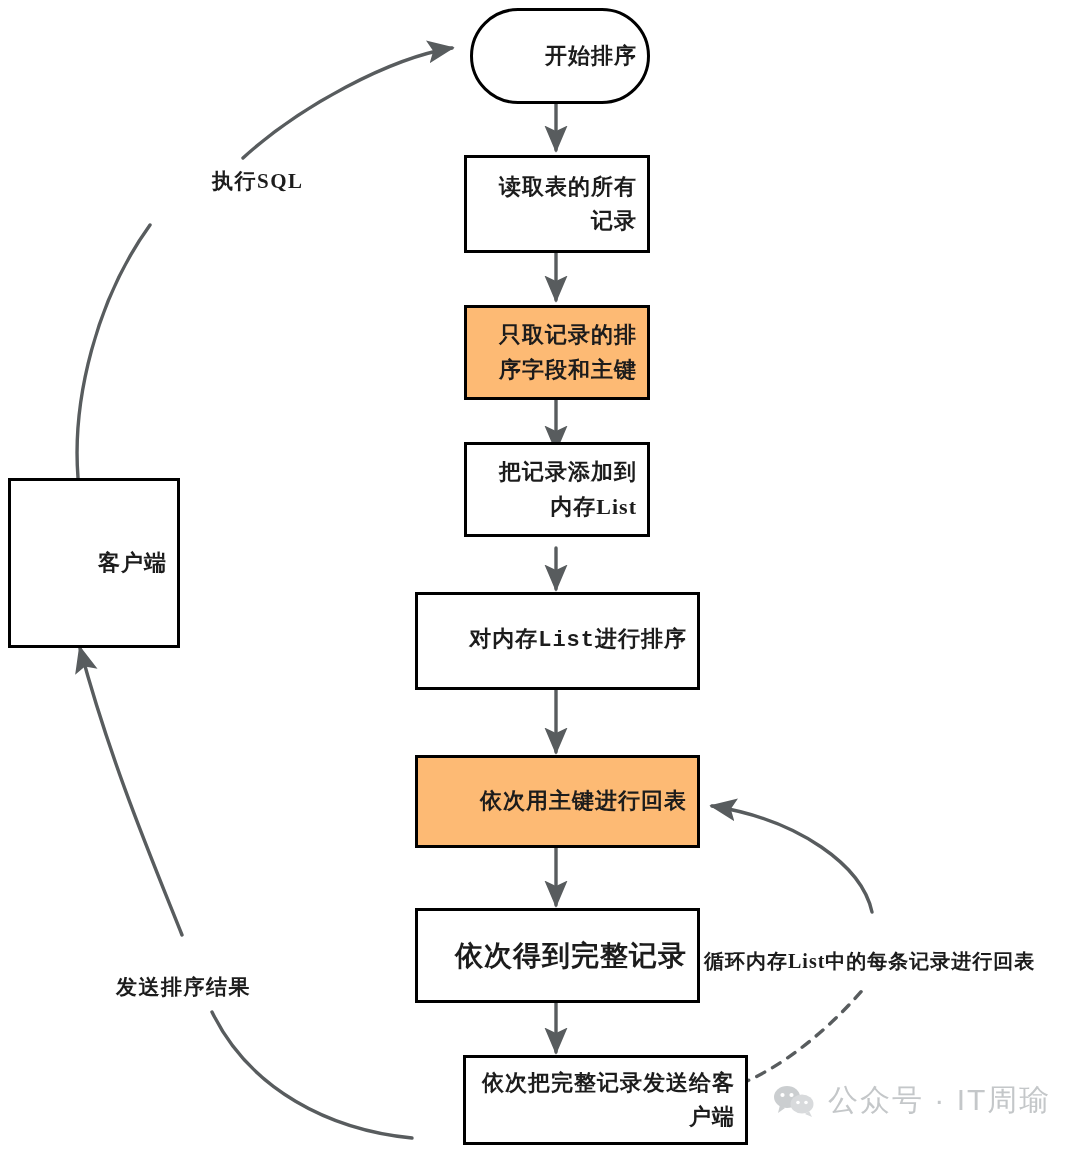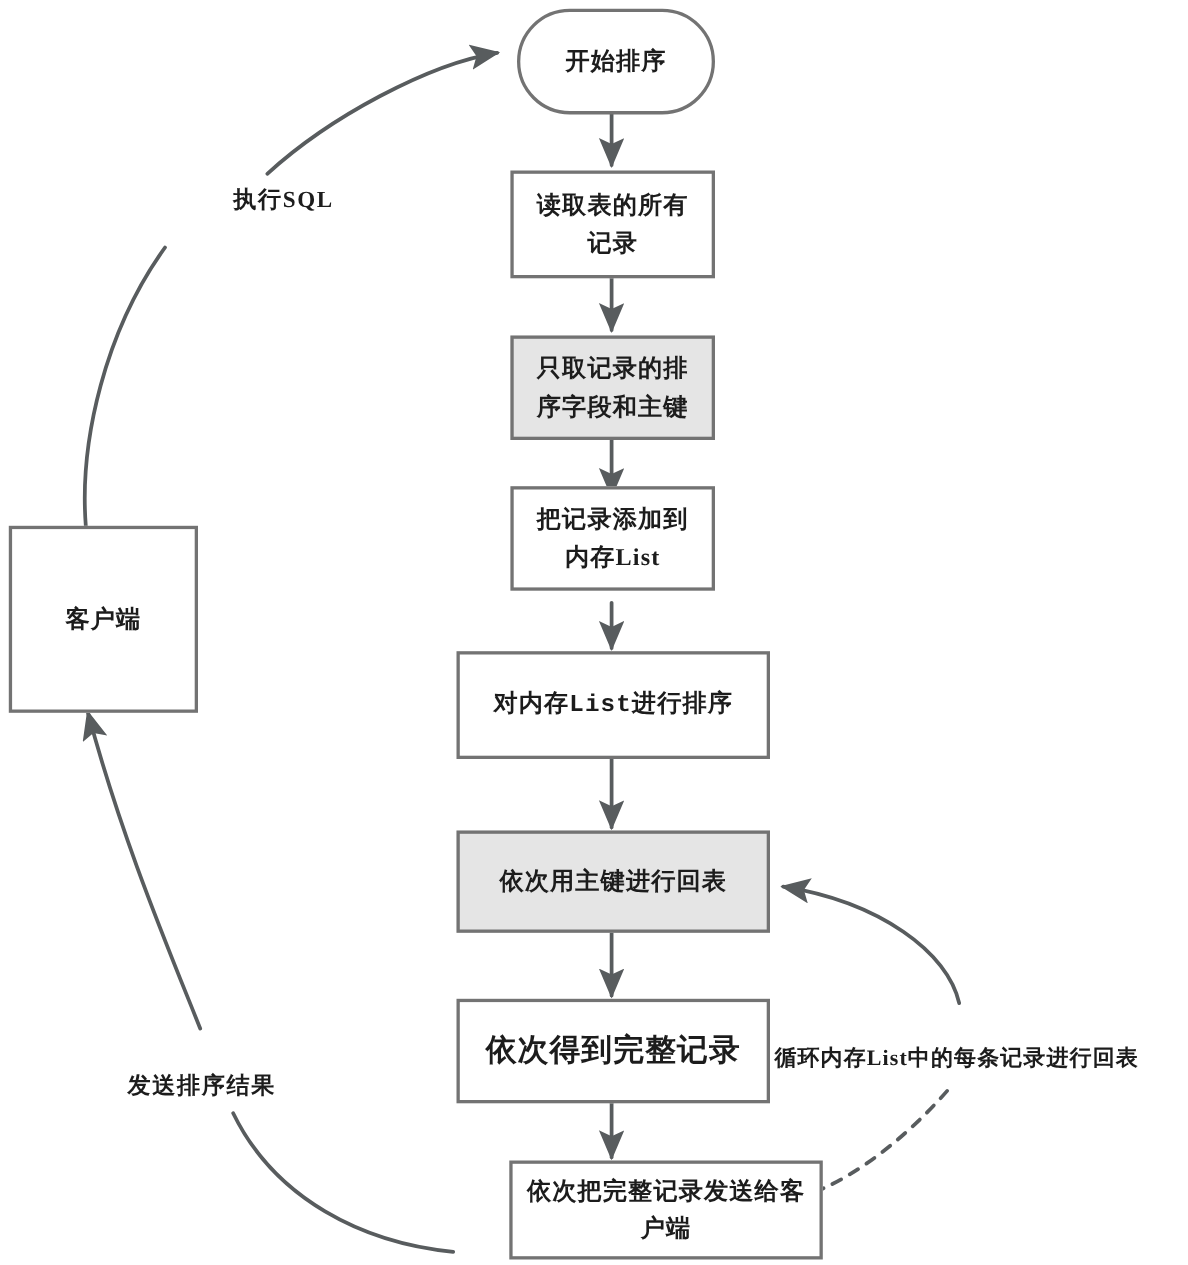--- a/index.html
+++ b/index.html
@@ -25,32 +25,32 @@
     width: 1080px;
     height: 1150px;
     pointer-events: none;
   }
   .node {
     position: absolute;
     box-sizing: border-box;
     display: flex;
     align-items: center;
     justify-content: center;
-    text-align: center;
+    text-align: right;
     color: #1c1c1c;
-    border: 3px solid #737373;
+    border: 3px solid #000000;
     background: #ffffff;
     font-family: "Liberation Serif", "DejaVu Serif", serif;
     font-weight: 700;
     letter-spacing: 1px;
     line-height: 1.55;
     padding: 4px 10px;
   }
   .node.green {
-    background: #e5e5e5;
+    background: #fdba74;
     font-family: Liberation Serif, serif;
   }
   .node.stadium {
     border-radius: 70px;
   }
   .node-label {
     display: block;
     width: 100%;
   }
   .edge-label {
@@ -160,14 +160,29 @@
   <div class="node" style="left:415px; top:1055px; width:285px; height:90px; font-size:22px;margin-left:48px;">
     <span class="node-label">依次把完整记录发送给客户端</span>
   </div>
 
   <div class="edge-label" style="left:160px; top:166px;margin-left:48px;">执行SQL</div>
 
   <div class="edge-label" style="left:700px; top:947px; font-size:20px; letter-spacing:1px;">循环内存List中的每条记录进行回表</div>
 
   <div class="edge-label" style="left:112px; top:972px;">发送排序结果</div>
 
+  <div class="watermark" style="left:772px; top:1080px;">
+    <span>
+      <svg class="wechat-icon" width="44" height="34" viewBox="0 0 44 34" xmlns="http://www.w3.org/2000/svg" aria-hidden="true">
+        <ellipse cx="15" cy="13" rx="13" ry="11" fill="#cbced0"></ellipse>
+        <path d="M8,21 L6,29 L13,24 Z" fill="#cbced0"></path>
+        <circle cx="10.5" cy="11" r="2.1" fill="#ffffff"></circle>
+        <circle cx="19.5" cy="11" r="2.1" fill="#ffffff"></circle>
+        <ellipse cx="30" cy="20" rx="11.5" ry="9.5" fill="#d8dadc"></ellipse>
+        <path d="M37,27 L40,33 L33,30 Z" fill="#d8dadc"></path>
+        <circle cx="26" cy="18.5" r="1.8" fill="#ffffff"></circle>
+        <circle cx="34" cy="18.5" r="1.8" fill="#ffffff"></circle>
+      </svg>
+    </span>
+    <span class="wm-text">公众号 · IT周瑜</span>
+  </div>
 
 </div>
 
 </body></html>

